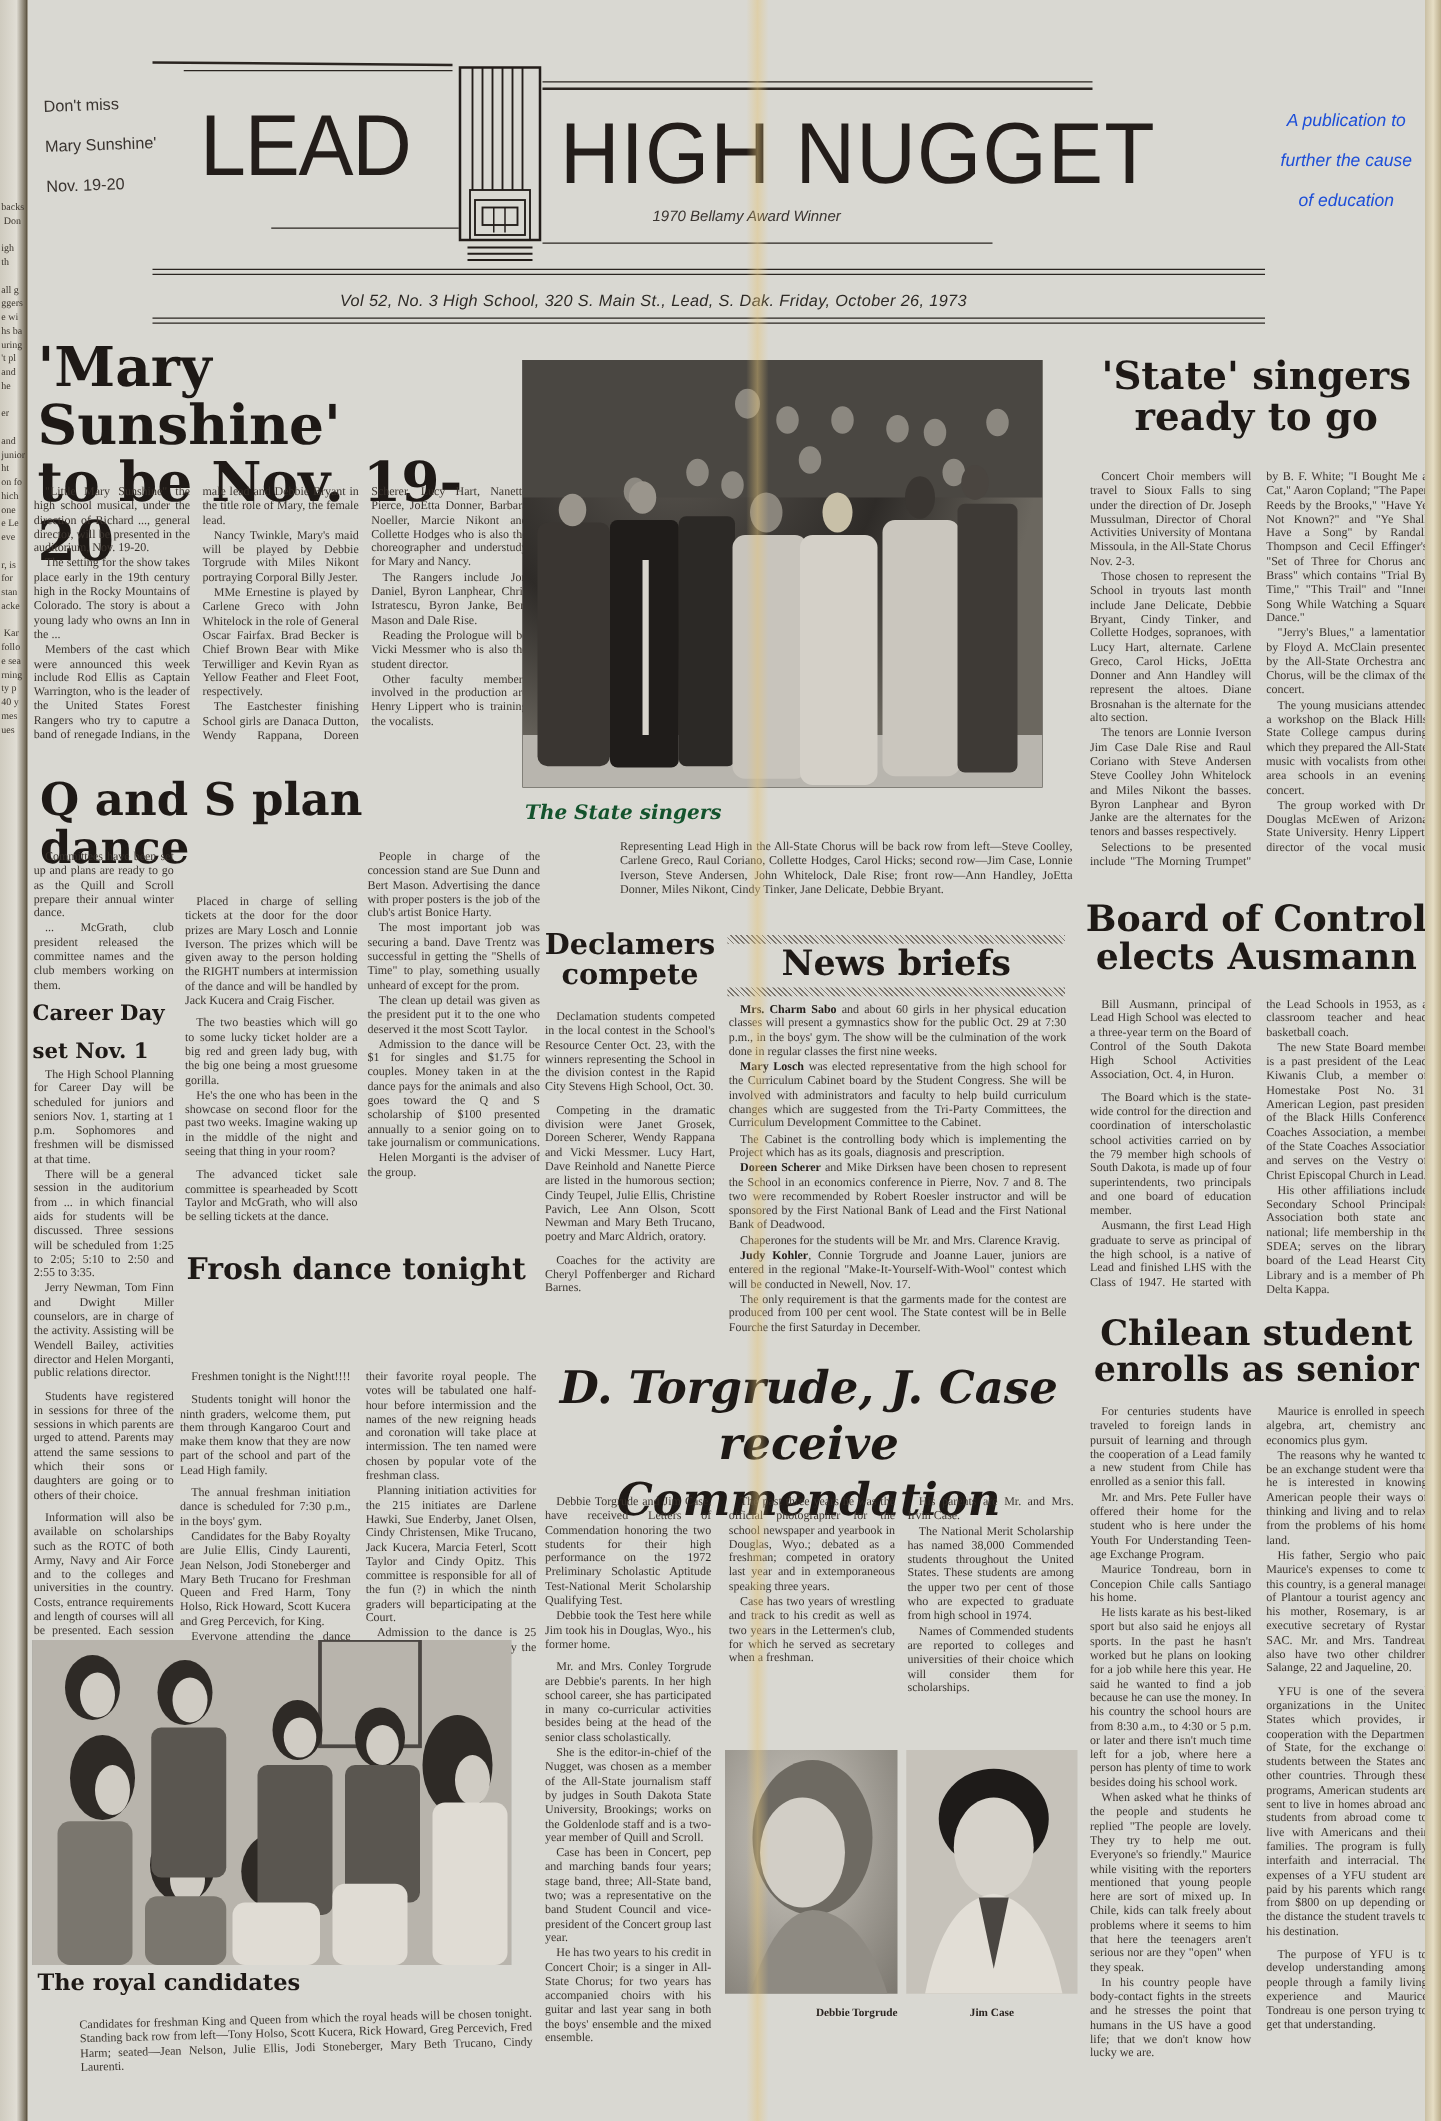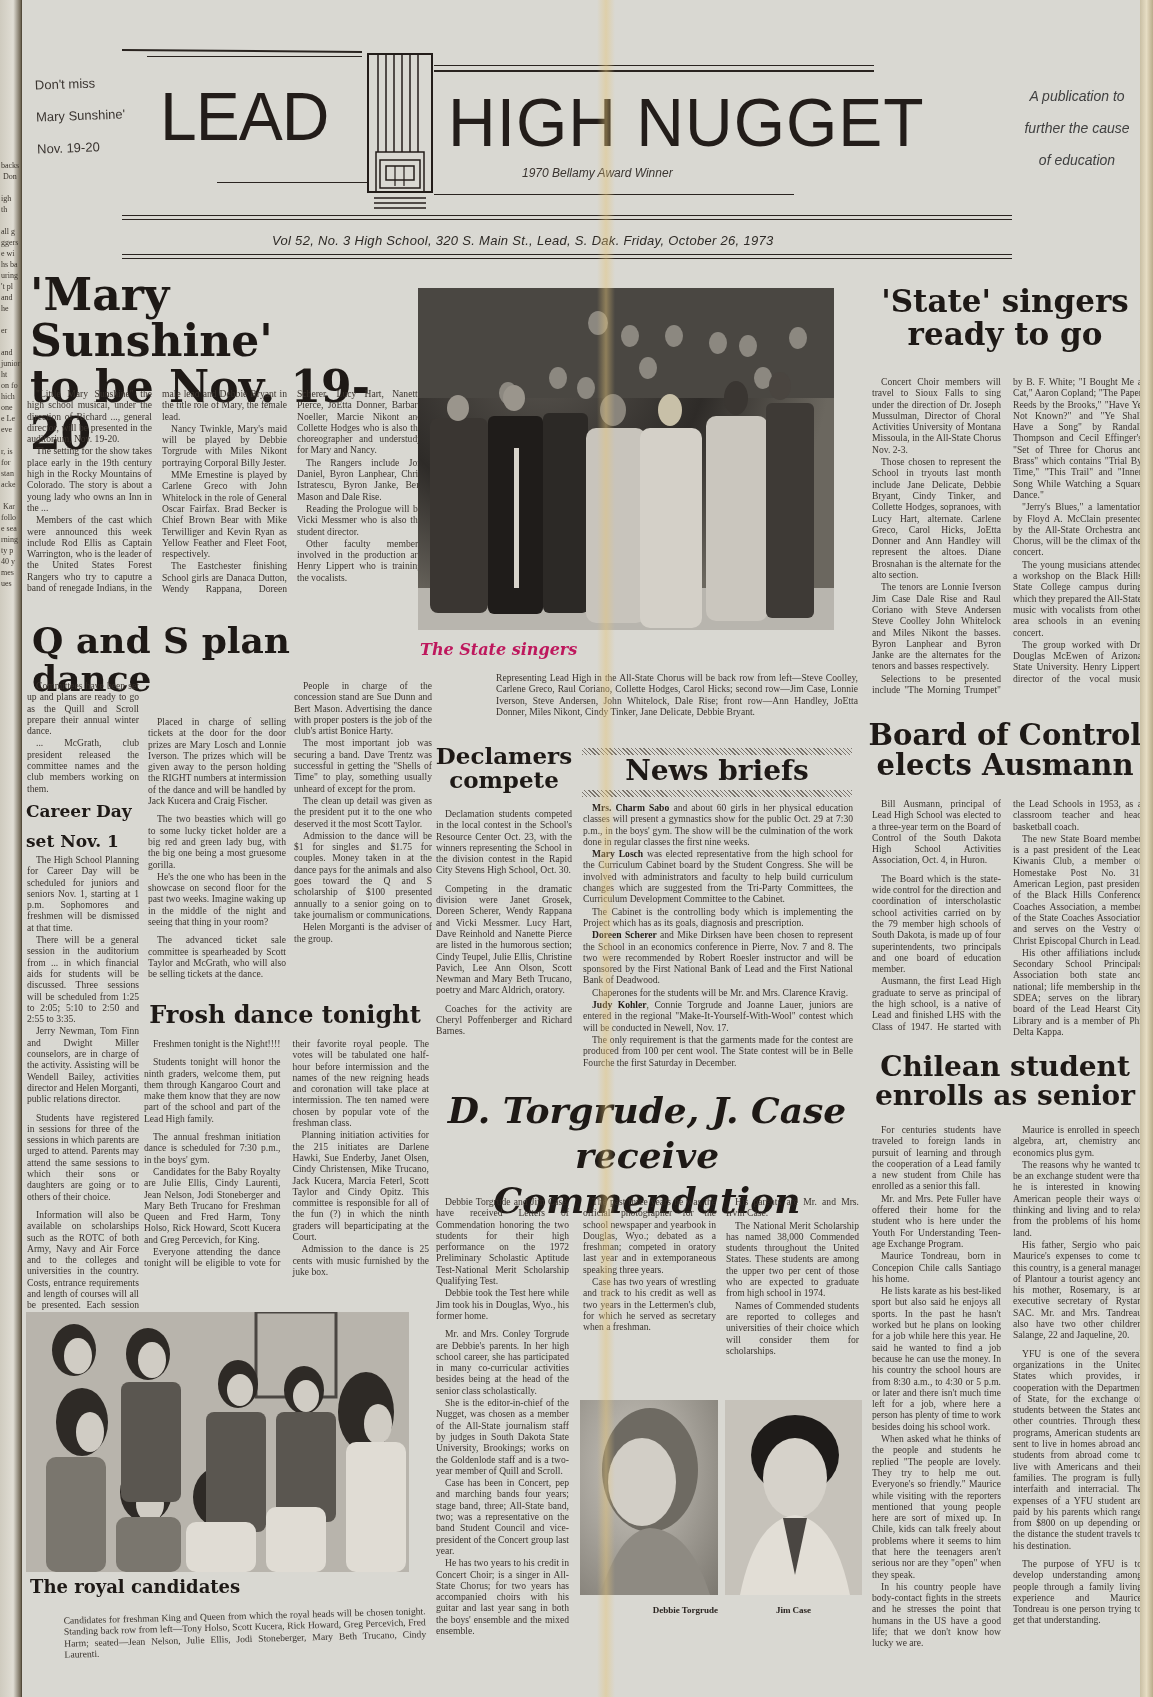--- a/index.html
+++ b/index.html
@@ -6,39 +6,39 @@
   html, body { width: 1153px; height: 1697px; overflow: hidden; }
   body { background: #8a7a5c; font-family: "Liberation Serif", serif; color: #2a2420; position: relative; }
   .page { position: absolute; left: 22px; top: 0; width: 1118px; height: 1697px; background: #d9d8d2; }
   .binding { position: absolute; left: 0; top: 0; width: 22px; height: 1697px; background: linear-gradient(90deg, #cfcbbf 0%, #e0ddd4 60%, #6d6452 95%, #3c3426 100%); overflow: hidden; }
   .binding-text { font-size: 8px; line-height: 11px; color: #3a342c; padding: 160px 0 0 1px; white-space: pre; }
   .right-edge { position: absolute; left: 1140px; top: 0; width: 13px; height: 1697px; background: linear-gradient(90deg, #c9bfa4, #e6ddc4 50%, #b9ab8a); }
   .fold { position: absolute; left: 575px; top: 0; width: 18px; height: 1697px; background: linear-gradient(90deg, rgba(230,200,130,0), rgba(228,196,120,0.45), rgba(230,200,130,0)); pointer-events: none; }
 
   
   .mh-side-left { position: absolute; left: 14px; top: 68px; font-family: "Liberation Sans", sans-serif; font-size: 13px; line-height: 32px; color: #3a3430; transform: rotate(-2deg); }
-  .mh-side-right { position: absolute; left: 990px; top: 80px; font-family: "Liberation Sans", sans-serif; font-style: italic; font-size: 14px; line-height: 32px; color: #404040; text-align: center; width: 130px; }
+  .mh-side-right { position: absolute; left: 990px; top: 80px; font-family: "Liberation Sans", sans-serif; font-style: italic; font-size: 14px; line-height: 32px; color: #1d4ed8; text-align: center; width: 130px; }
   .mh-rule { position: absolute; height: 2px; background: #2a2420; }
   .mh-title-left { position: absolute; left: 138px; top: 78px; font-family: "Liberation Sans", sans-serif; font-size: 66px; letter-spacing: -1px; color: #231d1a; font-weight: 400; transform: scaleY(1.05); }
   .mh-title-right { position: absolute; left: 426px; top: 84px; font-family: "Liberation Sans", sans-serif; font-size: 66px; letter-spacing: 1px; color: #231d1a; transform: scaleY(1.05); }
   .mh-logo { position: absolute; left: 344px; top: 52px; width: 68px; height: 160px; }
   .mh-award { position: absolute; left: 500px; top: 166px; font-family: "Liberation Sans", sans-serif; font-style: italic; font-size: 12px; color: #3a3430; }
   .mh-dateline { position: absolute; left: 250px; top: 233px; font-family: "Liberation Sans", sans-serif; font-style: italic; font-size: 13px; color: #2e2a26; letter-spacing: 0.3px; }
 
   
   .abs { position: absolute; }
   .hl { font-family: "DejaVu Serif", "Liberation Serif", serif; font-weight: 700; color: #1e1916; line-height: 1.05; text-align: center; }
   .col { font-size: 9.6px; line-height: 11.3px; text-align: justify; color: #3a332d; }
   .col p { text-indent: 9px; margin-bottom: 1px; }
   .col p.gap { margin-top: 7px; }
   .col b { color: #231d19; }
   .cols2 { column-count: 2; column-gap: 12px; }
   .cols3 { column-count: 3; column-gap: 12px; }
   .photo { position: absolute; overflow: hidden; }
-  .caption-title { font-family: "DejaVu Serif", serif; font-weight: 700; font-style: italic; font-size: 16px; color: #be185d; }
+  .caption-title { font-family: "DejaVu Serif", serif; font-weight: 700; font-style: italic; font-size: 16px; color: #14532d; }
   .caption { font-size: 9.6px; line-height: 11.3px; text-align: justify; color: #3a332d; }
   .dotbar { height: 7px; background: repeating-linear-gradient(45deg, #7a746c 0 1px, #d9d8d2 1px 3px); }
   .portrait-label { font-family: "Liberation Serif", serif; font-weight: 700; font-size: 9px; color: #2a2420; text-align: center; }
 </style>
 </head>
 <body>
 
 <div class="binding">
   <div class="binding-text">backs
  Don
@@ -259,21 +259,21 @@
   </div>
   <div class="abs col cols2" style="left:850px; top:798px; width:270px; height:240px;">
     <p>Bill Ausmann, principal of Lead High School was elected to a three-year term on the Board of Control of the South Dakota High School Activities Association, Oct. 4, in Huron.</p>
     <p class="gap">The Board which is the state-wide control for the direction and coordination of interscholastic school activities carried on by the 79 member high schools of South Dakota, is made up of four superintendents, two principals and one board of education member.</p>
     <p>Ausmann, the first Lead High graduate to serve as principal of the high school, is a native of Lead and finished LHS with the Class of 1947. He started with the Lead Schools in 1953, as a classroom teacher and head basketball coach.</p>
     <p>The new State Board member is a past president of the Lead Kiwanis Club, a member of Homestake Post No. 31, American Legion, past president of the Black Hills Conference Coaches Association, a member of the State Coaches Association and serves on the Vestry of Christ Episcopal Church in Lead.</p>
     <p>His other affiliations include Secondary School Principals Association both state and national; life membership in the SDEA; serves on the library board of the Lead Hearst City Library and is a member of Phi Delta Kappa.</p>
   </div>
 
   <div class="abs hl" style="left:118px; top:1002px; width:290px; font-size:24px;">Frosh dance tonight</div>
-  <div class="abs col cols2" style="left:122px; top:1038px; width:285px; height:270px;">
+  <div class="abs col cols2" style="left:122px; top:1096px; width:285px; height:270px;">
     <p>Freshmen tonight is the Night!!!!</p>
     <p class="gap">Students tonight will honor the ninth graders, welcome them, put them through Kangaroo Court and make them know that they are now part of the school and part of the Lead High family.</p>
     <p class="gap">The annual freshman initiation dance is scheduled for 7:30 p.m., in the boys' gym.</p>
     <p>Candidates for the Baby Royalty are Julie Ellis, Cindy Laurenti, Jean Nelson, Jodi Stoneberger and Mary Beth Trucano for Freshman Queen and Fred Harm, Tony Holso, Rick Howard, Scott Kucera and Greg Percevich, for King.</p>
     <p>Everyone attending the dance tonight will be eligible to vote for their favorite royal people. The votes will be tabulated one half-hour before intermission and the names of the new reigning heads and coronation will take place at intermission. The ten named were chosen by popular vote of the freshman class.</p>
     <p>Planning initiation activities for the 215 initiates are Darlene Hawki, Sue Enderby, Janet Olsen, Cindy Christensen, Mike Trucano, Jack Kucera, Marcia Feterl, Scott Taylor and Cindy Opitz. This committee is responsible for all of the fun (?) in which the ninth graders will beparticipating at the Court.</p>
     <p>Admission to the dance is 25 cents with music furnished by the juke box.</p>
   </div>
 
   <div class="abs hl" style="left:410px; top:1088px; width:430px; font-size:36px; font-style:italic; line-height:1.25;">

